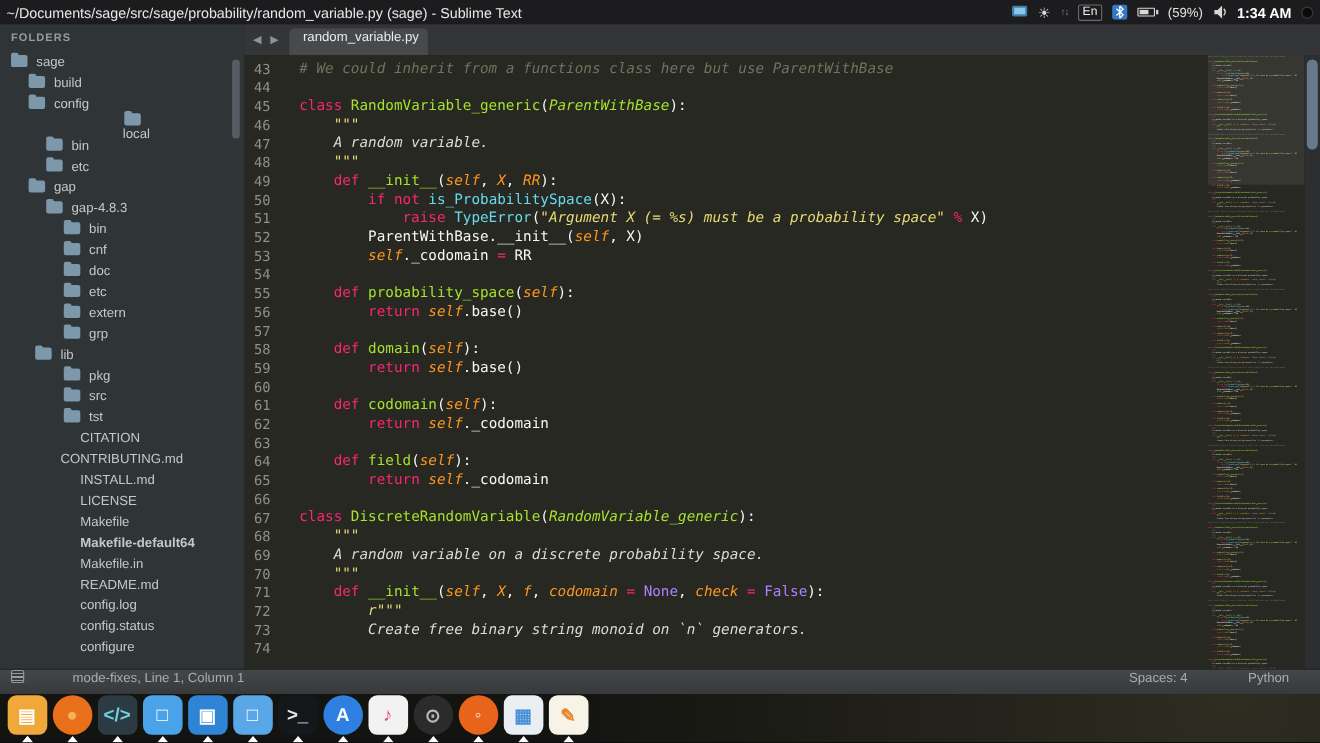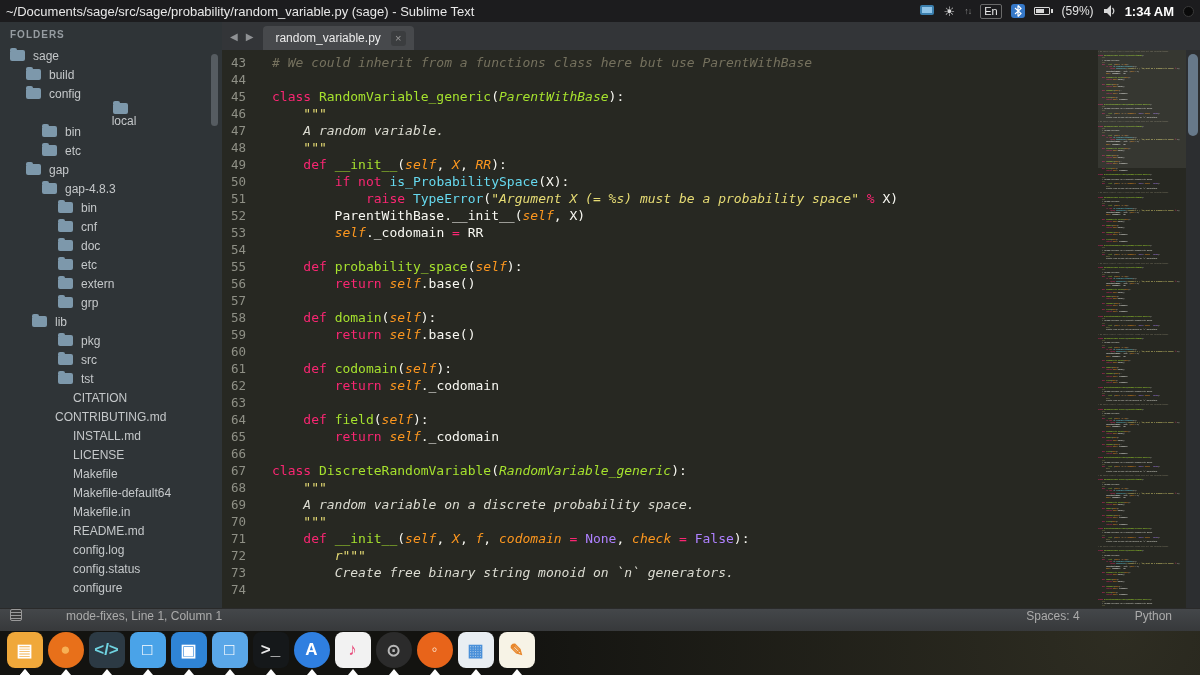--- a/index.html
+++ b/index.html
@@ -37,21 +37,21 @@
   .ficon.file { background:transparent; width:7px; }
   .tlabel { color:#c5c8ca; font-size:12px; white-space:nowrap; }
   .sb-scroll { position:absolute; right:4px; top:32px; width:7px; height:72px; background:#565c61; border-radius:4px; }
 
   
   .editor-col { flex:1; min-width:0; display:flex; flex-direction:column; }
   .tabbar { height:28px; background:#333538; display:flex; align-items:flex-end; flex:none; }
   .nav-arrow { color:#8f9194; font-size:10px; padding:0 4px; align-self:center; cursor:pointer; }
   .nav-arrow:first-child { margin-left:4px; }
   .tab { height:24px; background:#47494c; border-radius:4px 4px 0 0; margin-left:6px;
-         display:flex; align-items:center; padding:0 8px 0 12px; gap:10px; }
+         display:flex; align-items:center; padding:0 8px 0 12px; gap:10px;flex-direction:column; }
   .tab-label { color:#ececec; font-size:12px; white-space:nowrap; }
   .tab-close { color:#9a9a9a; font-size:11px; background:#3b3d3f; border-radius:3px; width:15px; height:15px;
                display:flex; align-items:center; justify-content:center; cursor:pointer; }
 
   .edit-row { flex:1; display:flex; overflow:hidden; }
   .code-area { flex:1; min-width:0; background:#272822; overflow:hidden; padding-top:4px; }
   .crow { height:17px; display:flex; white-space:pre; }
   .ln { width:38px; flex:none; text-align:right; padding-right:14px; color:#8f9086;
         font:12.5px/17px "DejaVu Sans Mono", monospace; }
   .ctext { font:13px/17px "DejaVu Sans Mono", monospace; white-space:pre; padding-left:12px; }
@@ -229,21 +229,21 @@
               <span class="tlabel">INSTALL.md</span>
             </div>
             <div class="titem" style="padding-left: 58px;">
               <span class="ficon file"></span>
               <span class="tlabel">LICENSE</span>
             </div>
             <div class="titem" style="padding-left: 58px;">
               <span class="ficon file"></span>
               <span class="tlabel">Makefile</span>
             </div>
-            <div class="titem" style="padding-left: 58px;">
+            <div class="titem" style="padding-left: 58px; font-weight: bold;">
               <span class="ficon file"></span>
               <span class="tlabel">Makefile-default64</span>
             </div>
             <div class="titem" style="padding-left: 58px;">
               <span class="ficon file"></span>
               <span class="tlabel">Makefile.in</span>
             </div>
             <div class="titem" style="padding-left: 58px;">
               <span class="ficon file"></span>
               <span class="tlabel">README.md</span>

